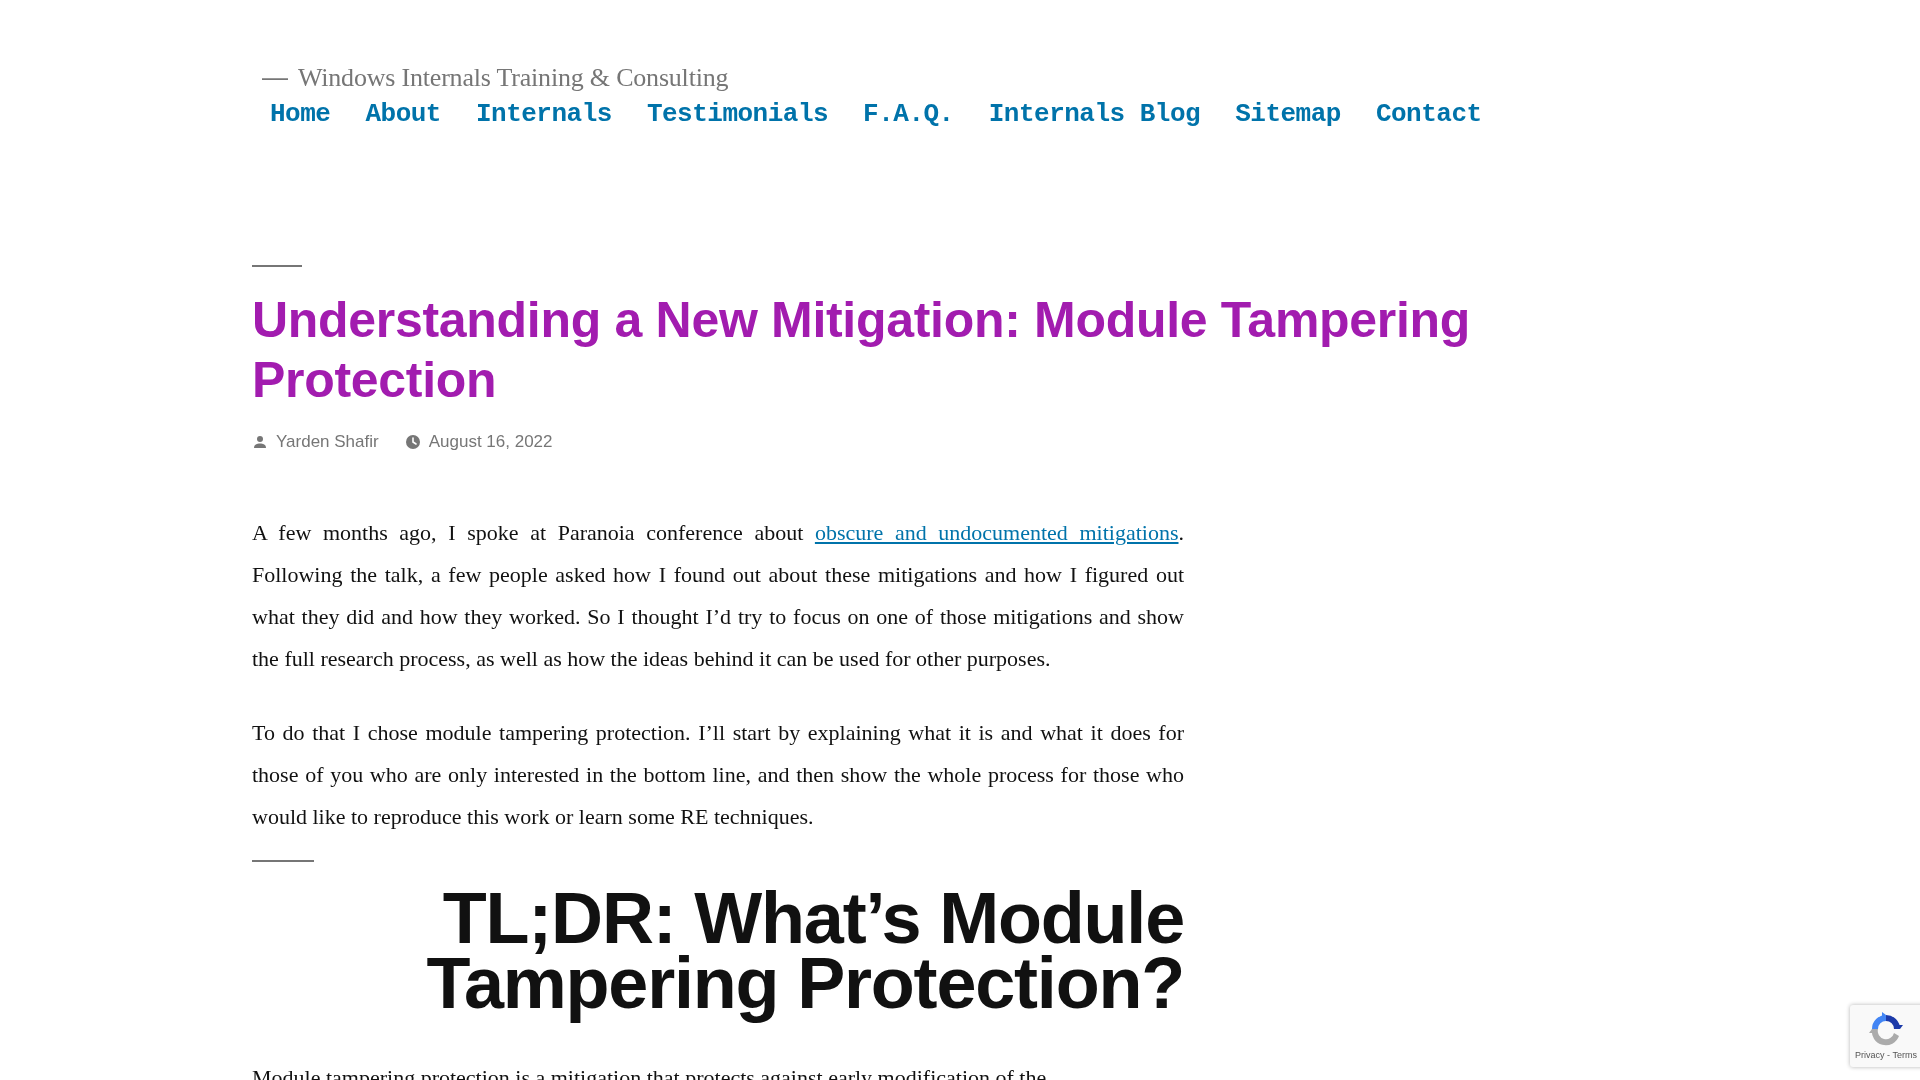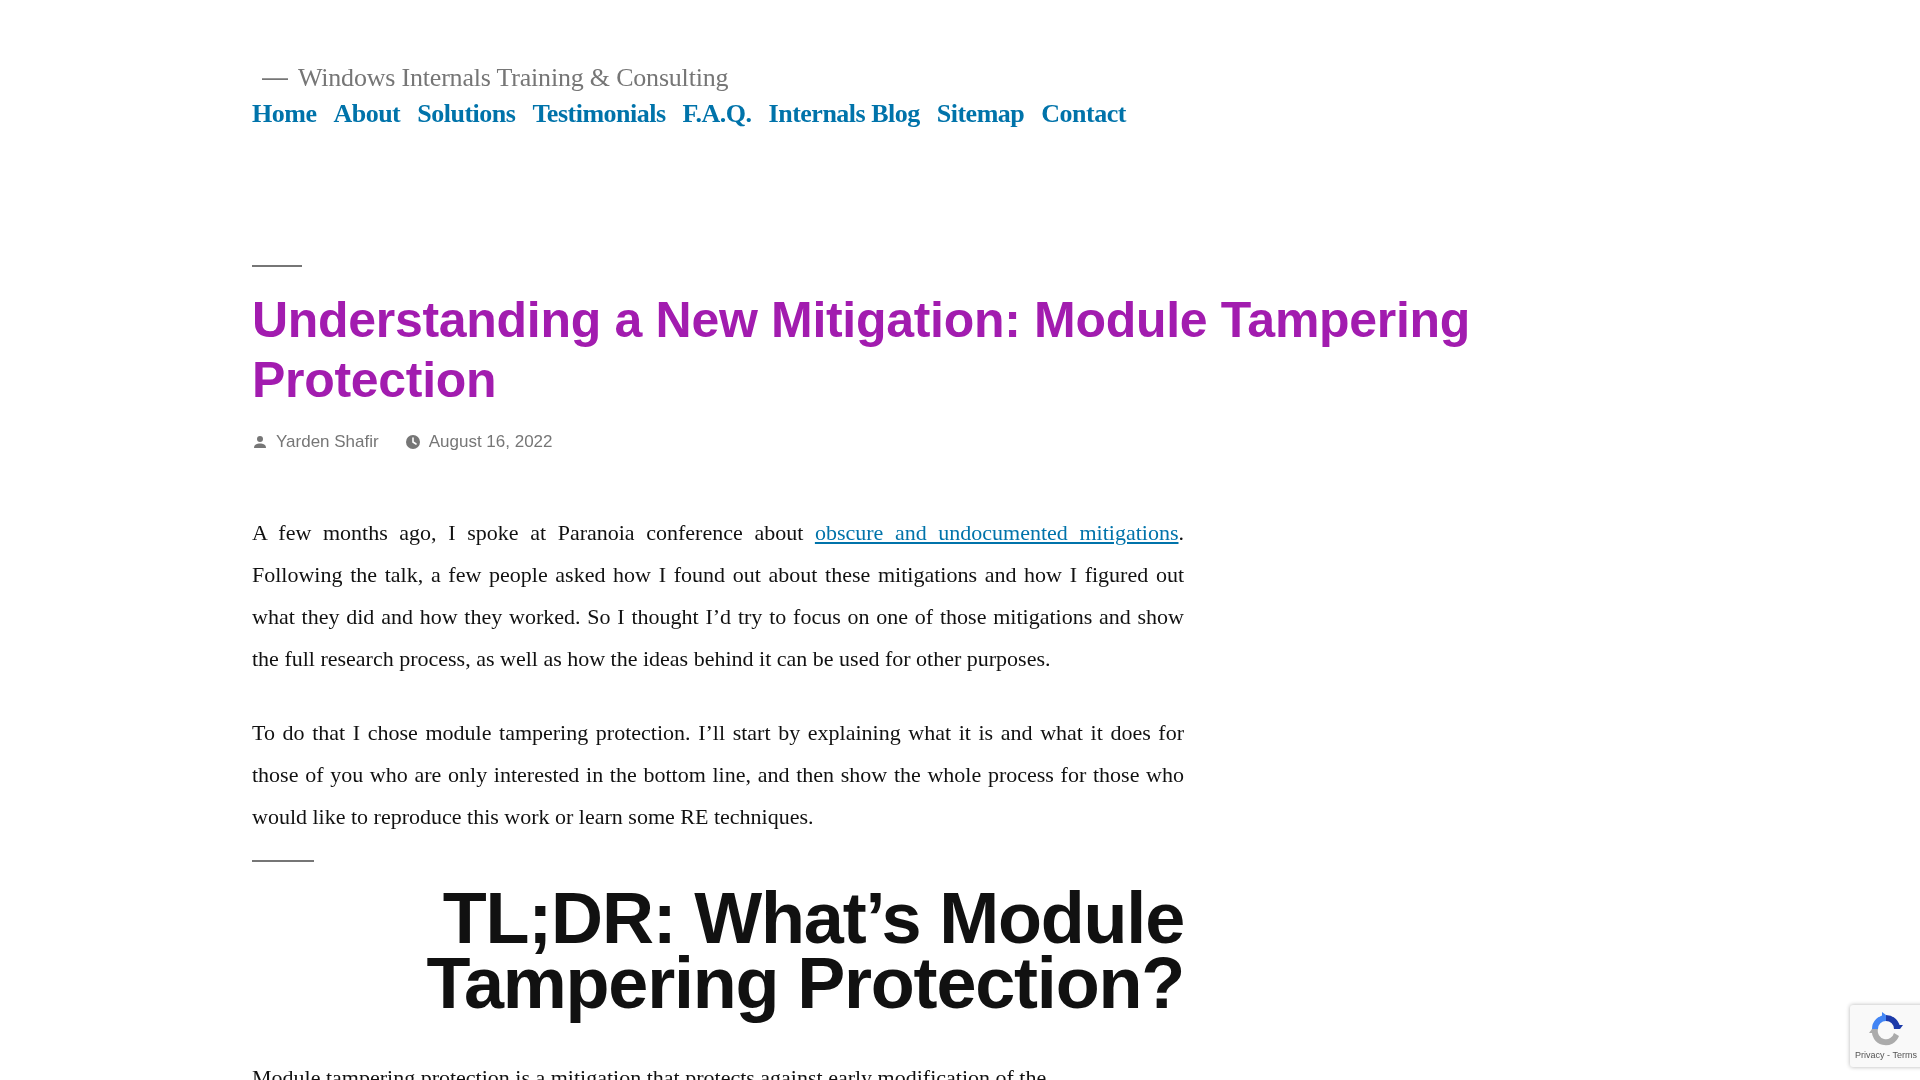--- a/index.html
+++ b/index.html
@@ -41,27 +41,28 @@
       color: #767676;
       letter-spacing: -0.2px;
       text-align: right;
     }
     .main-nav {
       margin-top: 6px;
       display: flex;
       white-space: nowrap;
     }
     .main-nav a {
-      font-family: Liberation Serif, serif;
+      font-family: Liberation Mono, monospace;
       font-weight: bold;
       font-size: 26px;
       color: #0073aa;
       text-decoration: none;
       margin-right: 17px;
       letter-spacing: -0.5px;
+      margin-left: 18px;
     }
 
     .rule {
       position: absolute;
       left: 252px;
       height: 2px;
       background: #767676;
     }
     .rule-1 { top: 265px; width: 50px; }
     .rule-2 { top: 860px; width: 62px; }
@@ -169,21 +170,21 @@
 <body>
 
 <header class="site-header">
   <div class="branding">
     <span class="site-sep">—</span>
     <span class="site-desc">Windows Internals Training &amp; Consulting</span>
   </div>
   <nav class="main-nav">
     <a href="#">Home</a>
     <a href="#">About</a>
-    <a href="#">Solutions</a>
+    <a href="#">Internals</a>
     <a href="#">Testimonials</a>
     <a href="#">F.A.Q.</a>
     <a href="#">Internals Blog</a>
     <a href="#">Sitemap</a>
     <a href="#">Contact</a>
   </nav>
 </header>
 
 <div class="rule rule-1"></div>
 

